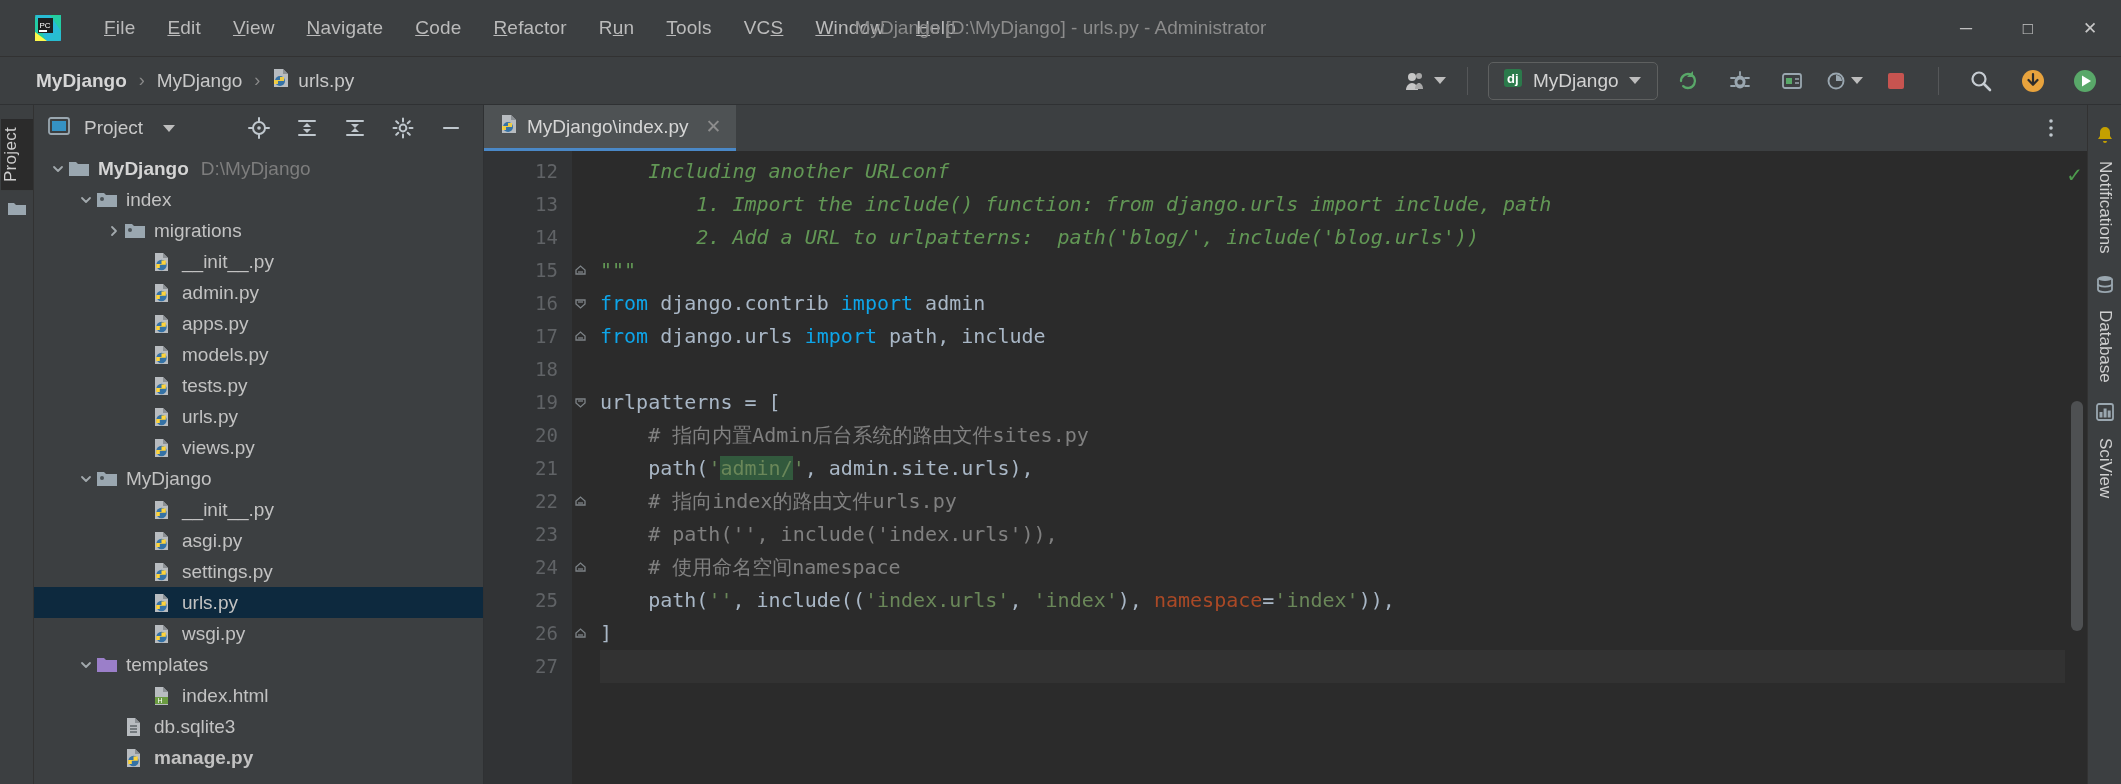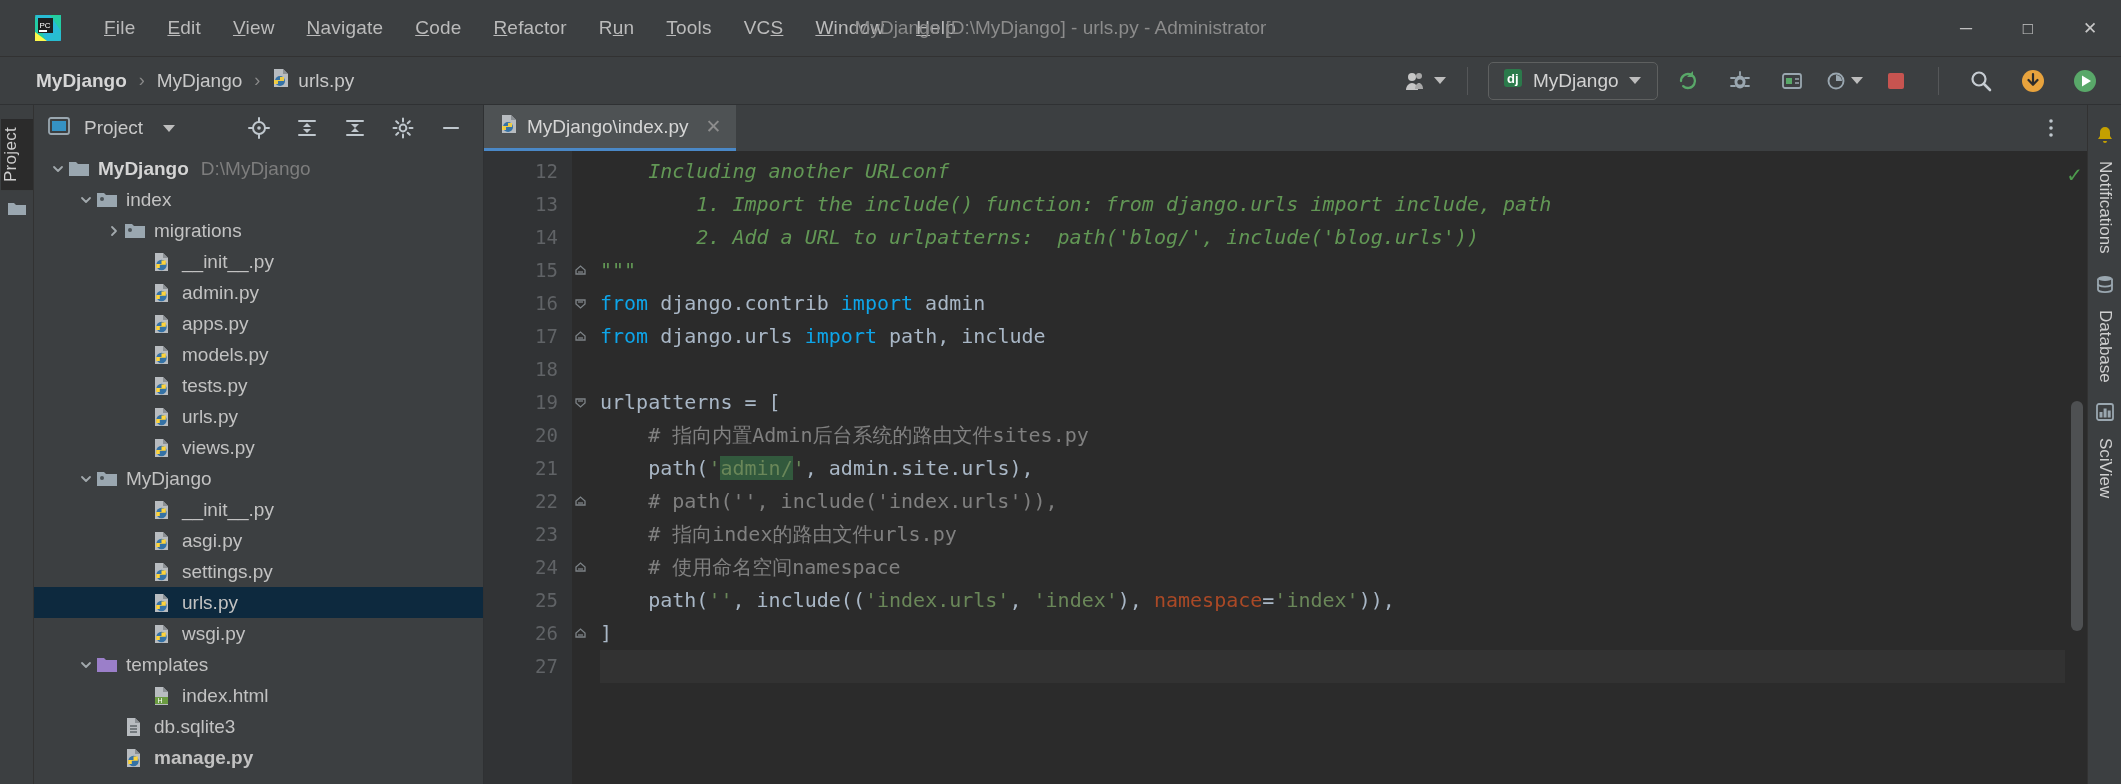--- a/index.html
+++ b/index.html
@@ -709,22 +709,22 @@
             <div class="cline"><span class="doc">    Including another URLconf</span></div>
             <div class="cline"><span class="doc">        1. Import the include() function: from django.urls import include, path</span></div>
             <div class="cline"><span class="doc">        2. Add a URL to urlpatterns:  path('blog/', include('blog.urls'))</span></div>
             <div class="cline"><span class="doc">"""</span></div>
             <div class="cline"><span class="k">from</span><span class="nm"> django.contrib </span><span class="k">import</span><span class="nm"> admin</span></div>
             <div class="cline"><span class="k">from</span><span class="nm"> django.urls </span><span class="k">import</span><span class="nm"> path, include</span></div>
             <div class="cline"><span class="nm"></span></div>
             <div class="cline"><span class="nm">urlpatterns = [</span></div>
             <div class="cline"><span class="cm">    # 指向内置Admin后台系统的路由文件sites.py</span></div>
             <div class="cline"><span class="nm">    path(</span><span class="s">'</span><span class="s hl">admin/</span><span class="s">'</span><span class="nm">, admin.site.urls),</span></div>
+            <div class="cline"><span class="cm">    # 指向index的路由文件urls.py</span></div>
             <div class="cline"><span class="cm">    # path('', include('index.urls')),</span></div>
-            <div class="cline"><span class="cm">    # 指向index的路由文件urls.py</span></div>
             <div class="cline"><span class="cm">    # 使用命名空间namespace</span></div>
             <div class="cline"><span class="nm">    path(</span><span class="s">''</span><span class="nm">, include((</span><span class="s">'index.urls'</span><span class="nm">, </span><span class="s">'index'</span><span class="nm">), </span><span class="param">namespace</span><span class="nm">=</span><span class="s">'index'</span><span class="nm">)),</span></div>
             <div class="cline"><span class="nm">]</span></div>
             <div class="cline cur"><span class="nm"></span></div>
           </div>
         <div class="right-strip">
           <div class="ok-check">✓</div>
           <div class="sb-thumb" style="top:250px;height:230px;"></div>
         </div>
       </div>

